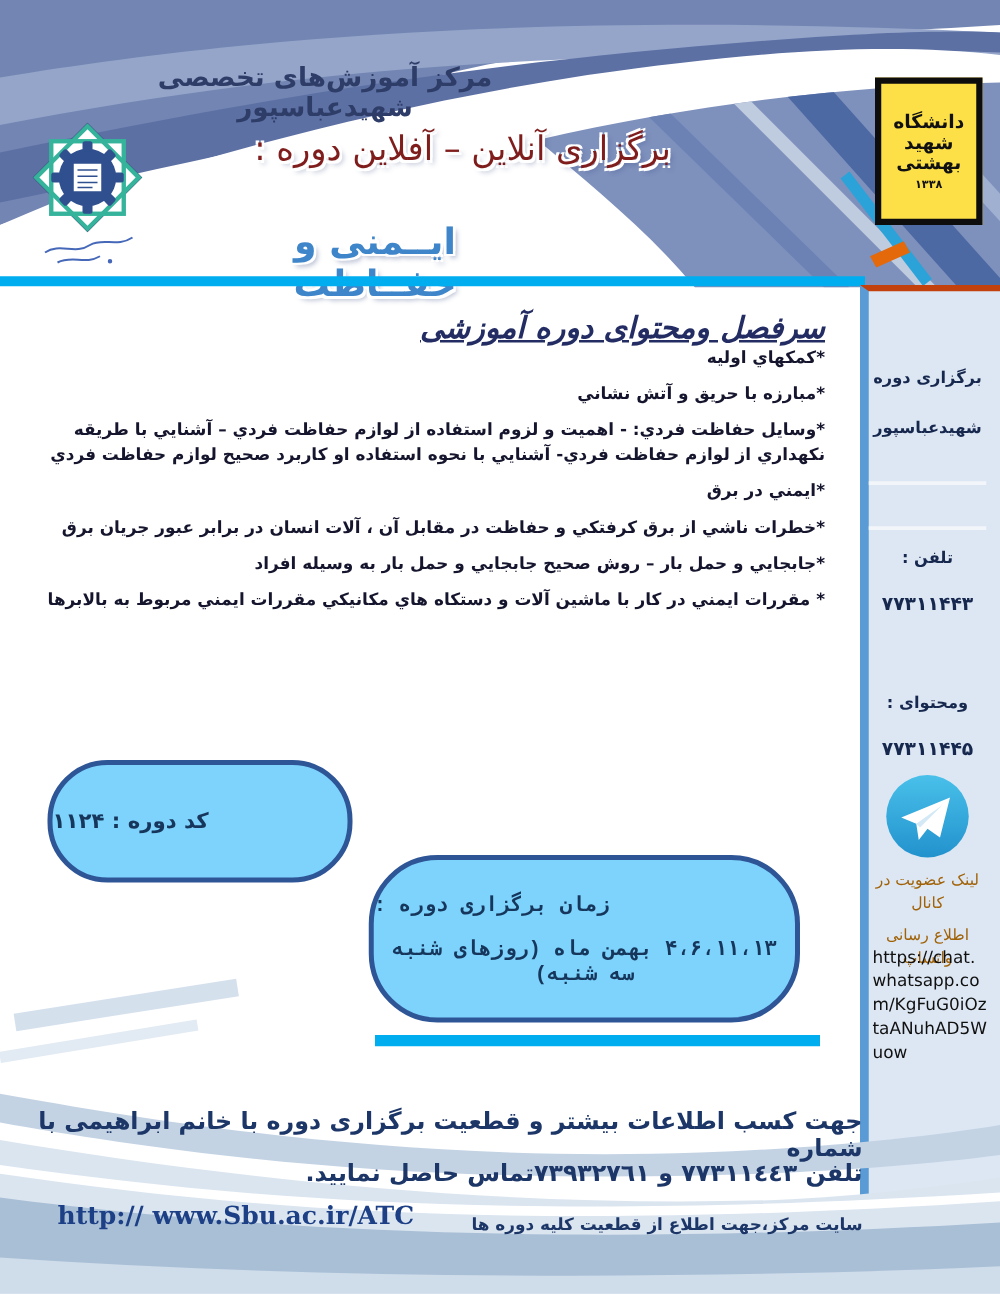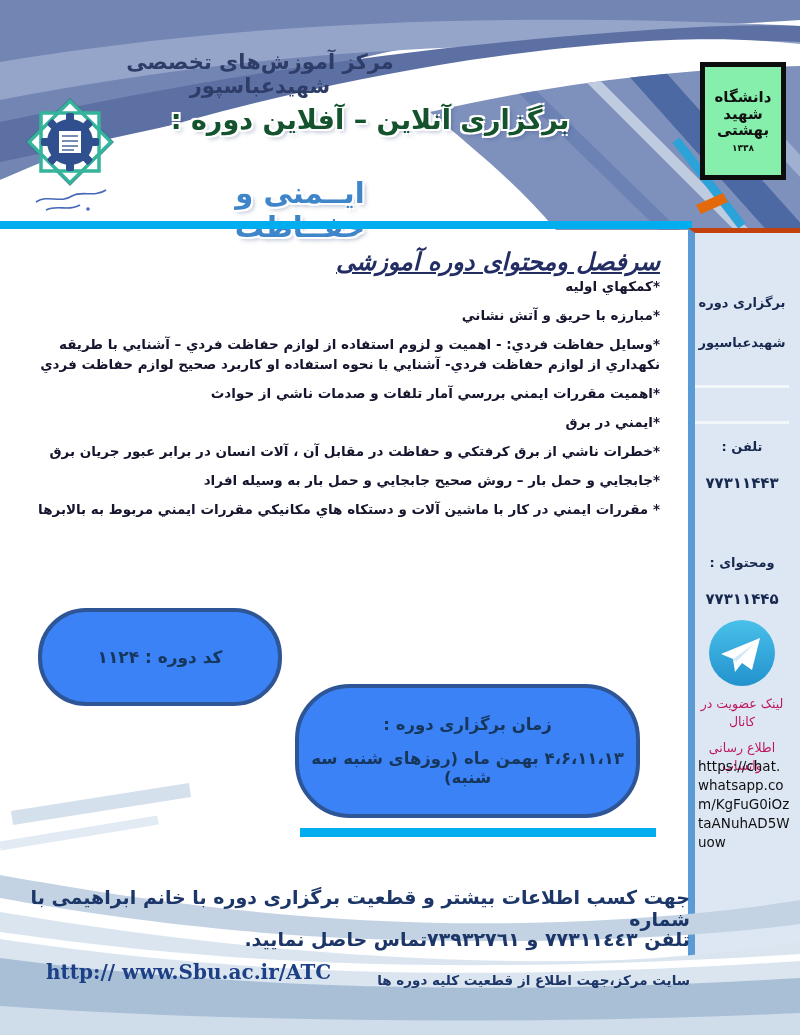--- a/index.html
+++ b/index.html
@@ -3,55 +3,55 @@
 <meta charset="utf-8">
 <style>
   html,body{margin:0;padding:0;background:#fff;}
   #poster{position:relative;width:800px;height:1035px;background:#fff;overflow:hidden;
           font-family:"DejaVu Sans",sans-serif;}
   
   #header-art{position:absolute;left:0;top:0;width:800px;height:230px;z-index:1;}
   .org-title{position:absolute;left:90px;top:50px;width:340px;z-index:2;direction:rtl;
              text-align:center;font-size:21px;font-weight:bold;color:#2e3d68;}
   .delivery{position:absolute;left:170px;top:104px;width:400px;z-index:2;direction:rtl;
-            text-align:center;font-size:27px;font-weight:bold;color:#14532d;
+            text-align:center;font-size:27px;font-weight:normal;color:#7f1d1d;
             text-shadow:-2px -2px 0 #fff,2px -2px 0 #fff,-2px 2px 0 #fff,2px 2px 0 #fff,3px 3px 4px rgba(40,60,120,.35);}
   .course-name{position:absolute;left:170px;top:176px;width:260px;z-index:2;direction:rtl;
             text-align:center;font-size:29px;font-weight:bold;color:#3f85c9;
             text-shadow:-2px -2px 0 #fff,2px -2px 0 #fff,-2px 2px 0 #fff,2px 2px 0 #fff,3px 3px 4px rgba(40,60,120,.35);}
   .cyan-line{position:absolute;left:0;top:221px;width:692px;height:8px;background:#00aeef;z-index:2;}
   .logo-left{position:absolute;left:16px;top:90px;width:108px;height:128px;z-index:2;}
   .logo-right{position:absolute;left:700px;top:62px;width:86px;height:118px;z-index:2;
-              background:#86efac;border:5px solid #0d0d0d;box-sizing:border-box;
+              background:#fde047;border:5px solid #0d0d0d;box-sizing:border-box;
               display:flex;flex-direction:column;align-items:center;justify-content:center;}
   .logo-right .uni{direction:rtl;text-align:center;font-size:15px;font-weight:bold;color:#111;line-height:1.12;}
   .logo-right .yr{font-size:9px;font-weight:bold;color:#111;margin-top:4px;letter-spacing:2px;}
   
   .sidebar{position:absolute;left:688px;top:228px;width:120px;height:772px;z-index:2;
            box-sizing:border-box;background:#dde7f3;border-left:7px solid #5b9bd5;
            border-right:7px solid #5b9bd5;border-top:5px solid #c2410c;}
   .sb-txt{position:absolute;left:0;width:94px;direction:rtl;text-align:center;
           font-weight:bold;color:#17284f;font-size:13px;}
   .sb-num{position:absolute;left:0;width:94px;text-align:center;font-weight:bold;color:#17284f;font-size:15px;}
   .sb-sep{position:absolute;left:0;width:94px;height:3px;background:#f2f6fb;}
   .tg-wrap{position:absolute;left:12px;top:385px;width:70px;height:70px;cursor:pointer;}
   .sb-cap{position:absolute;left:2px;width:90px;direction:rtl;text-align:center;
-          font-weight:normal;color:#be185d;font-size:12.5px;line-height:1.45;}
+          font-weight:normal;color:#a16207;font-size:12.5px;line-height:1.45;}
   .sb-url{position:absolute;left:3px;top:524px;width:92px;direction:ltr;text-align:left;
           font-size:13.5px;line-height:19px;color:#101010;word-break:break-all;}
   
   .main{position:absolute;left:28px;top:248px;width:632px;z-index:3;direction:rtl;text-align:right;}
   .syl-title{font-size:24px;font-weight:bold;font-style:italic;color:#232d63;
              text-decoration:underline;}
   .syl-item{font-size:13.5px;font-weight:bold;color:#15152e;line-height:20px;margin-bottom:9px;}
-  .pill{position:absolute;box-sizing:border-box;background:#3b82f6;border:4px solid #2e5596;
-        z-index:3;display:flex;flex-direction:column;align-items:center;justify-content:center;
+  .pill{position:absolute;box-sizing:border-box;background:#7dd3fc;border:4px solid #2e5596;
+        z-index:3;display:flex;flex-direction:column;align-items:flex-end;justify-content:center;
         direction:rtl;text-align:center;font-weight:bold;color:#16365c;}
   .pill-code{left:38px;top:608px;width:244px;height:98px;border-radius:48px;font-size:17px;}
-  .pill-sched{left:295px;top:684px;width:345px;height:134px;border-radius:55px;font-size:16.5px;gap:15px;}
+  .pill-sched{left:295px;top:684px;width:345px;height:134px;border-radius:55px;font-size:16.5px;gap:15px;font-family:Liberation Mono, monospace;}
   .teal-line2{position:absolute;left:300px;top:828px;width:356px;height:9px;background:#00aeef;z-index:3;}
   
   #footer-art{position:absolute;left:0;top:780px;width:800px;height:255px;z-index:3;}
   .f-line{position:absolute;right:110px;z-index:4;direction:rtl;text-align:right;
           font-weight:bold;color:#1c3668;}
   .f1{top:886px;font-size:19px;}
   .f2{top:928px;font-size:19px;}
   .f3{top:972px;font-size:13.5px;}
   .site-url{position:absolute;left:46px;top:960px;z-index:4;direction:ltr;
             font-family:"DejaVu Serif","Liberation Serif",serif;
@@ -153,21 +153,20 @@
     <div class="sb-cap" style="top:462px">لینک  عضویت در کانال</div>
     <div class="sb-cap" style="top:506px">اطلاع رسانی واتساپ</div>
     <div class="sb-url">https://chat.whatsapp.com/KgFuG0iOztaANuhAD5Wuow</div>
   </div>
 
   <div class="main">
     <div class="syl-title">سرفصل ومحتوای دوره آموزشی</div>
     <div class="syl-item">*کمکهاي اوليه</div>
     <div class="syl-item">*مبارزه با حريق و آتش نشاني</div>
     <div class="syl-item">*وسايل حفاظت فردي: - اهميت و لزوم استفاده از لوازم حفاظت فردي – آشنايي با طريقه نكهداري از لوازم حفاظت فردي- آشنايي با نحوه استفاده او كاربرد صحيح لوازم حفاظت فردي</div>
-    <div class="syl-item">*اهميت مقررات ايمني بررسي آمار تلفات و صدمات ناشي از حوادث</div>
     <div class="syl-item">*ايمني در برق</div>
     <div class="syl-item">*خطرات ناشي از برق كرفتكي و حفاظت در مقابل آن ، آلات انسان در برابر عبور جريان برق</div>
     <div class="syl-item">*جابجايي و حمل بار – روش صحيح جابجايي و حمل بار به وسيله افراد</div>
     <div class="syl-item">* مقررات ايمني در كار با ماشين آلات و دستكاه هاي مكانيكي مقررات ايمني مربوط به بالابرها</div>
   </div>
 
   <div class="pill pill-code">
     <span>کد دوره : ۱۱۲۴</span>
   </div>
   <div class="pill pill-sched">

